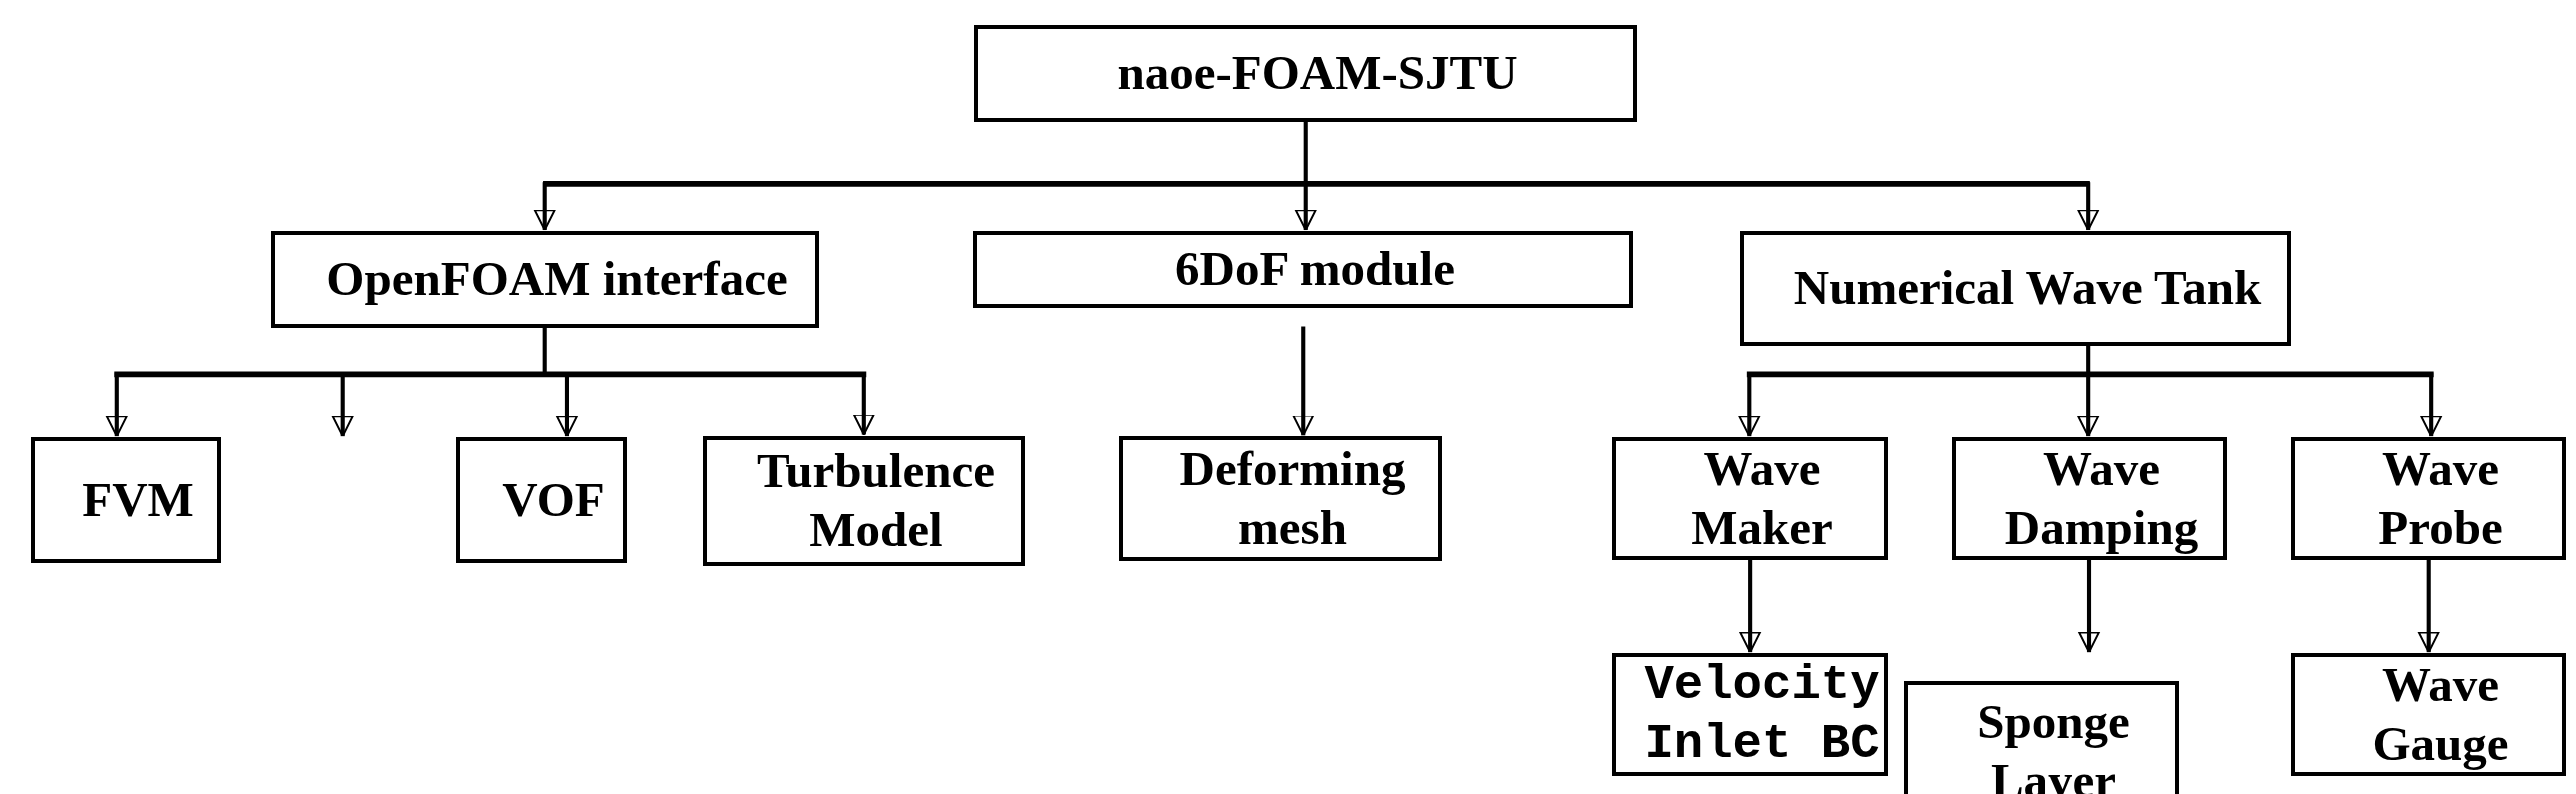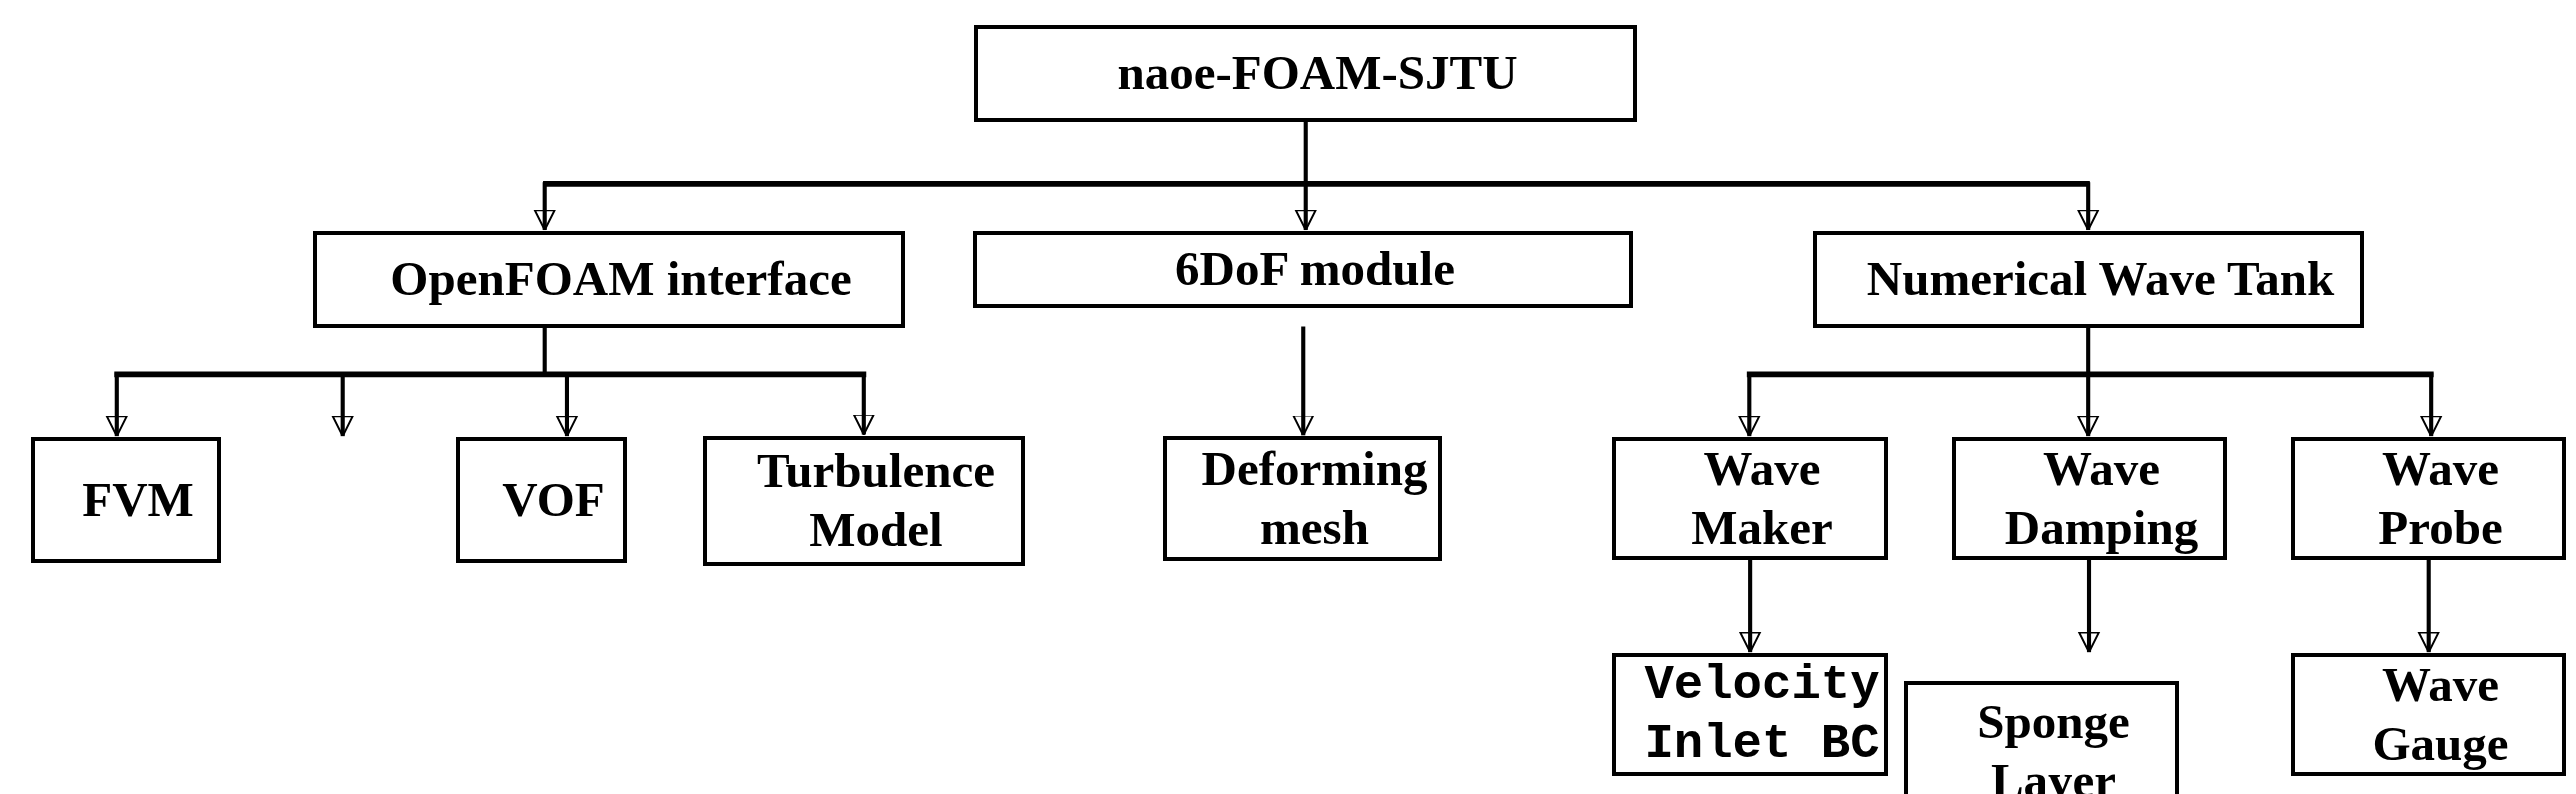--- a/index.html
+++ b/index.html
@@ -37,28 +37,28 @@
     justify-content: center;
     text-align: center;
     font-weight: bold;
     font-size: 49px;
     line-height: 1.2;
     white-space: pre-line;
     padding-left: 24px;
   }
   
   .n-root          { left:974px; top:25px;  width:663px; height:97px; }
-  .n-openfoam      { left:271px;  top:231px; width:592px; height:97px;margin-left:42px; }
+  .n-openfoam      { left:271px;  top:231px; width:548px; height:97px; }
   .n-sixdof        { left:973px; top:231px; width:660px; height:77px; }
-  .n-nwt           { left:1813px; top:231px; width:551px; height:97px; }
+  .n-nwt           { left:1740px; top:231px; width:551px; height:115px; }
   .n-fvm           { left:31px;   top:437px; width:190px; height:126px; }
   .n-rans          { left:257px;  top:437px; width:172px; height:126px; }
   .n-vof           { left:456px;  top:437px; width:171px; height:126px; }
   .n-turbulence    { left:703px;  top:436px; width:322px; height:130px; }
-  .n-deforming     { left:1163px; top:436px; width:279px; height:125px; }
+  .n-deforming     { left:1119px; top:436px; width:323px; height:125px; }
   .n-wave-maker    { left:1612px; top:437px; width:276px; height:123px; }
   .n-wave-damping  { left:1952px; top:437px; width:275px; height:123px; }
   .n-wave-probe    { left:2291px; top:437px; width:275px; height:123px; }
   .n-velocity-inlet{ left:1612px; top:653px; width:276px; height:123px;font-family:Liberation Mono, monospace; }
   .n-sponge        { left:1904px; top:653px; width:275px; height:141px;margin-top:28px; }
   .n-wave-gauge    { left:2291px; top:653px; width:275px; height:123px; }
 </style>
 </head>
 <body>
 

